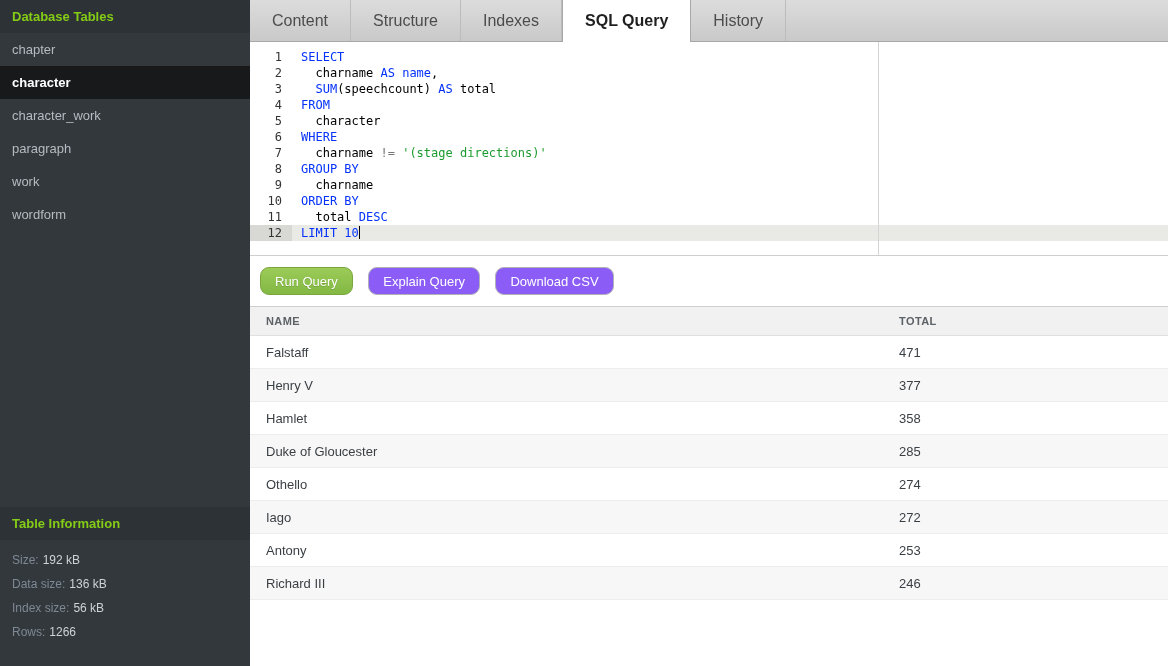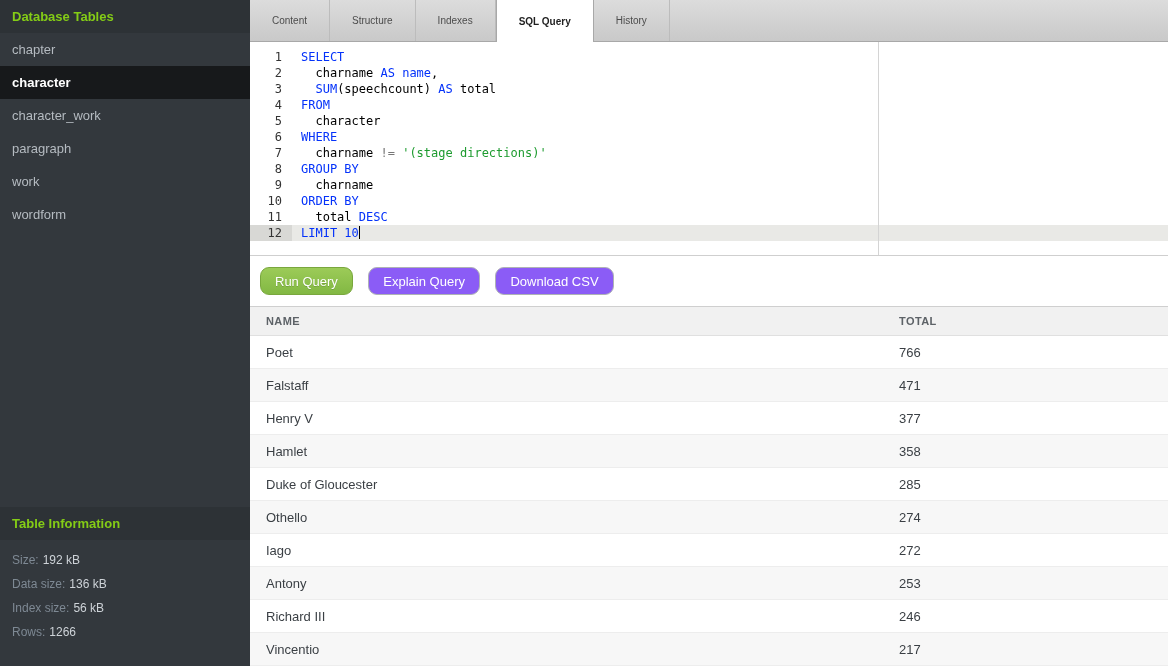--- a/index.html
+++ b/index.html
@@ -18,21 +18,21 @@
   .info-row { line-height:24px; font-size:12px; }
   .info-label { color:#7e8994; margin-right:4px; }
   .info-value { color:#ced3d8; }
 
   
   .main { position:relative; width:918px; height:666px; background:#fff; }
 
   
   .tabbar { height:42px; background:linear-gradient(#dcdcdc,#c9c9c9);
             border-bottom:1px solid #a8a8a8; display:flex; align-items:stretch; padding-left:0; }
-  .tab { display:flex; align-items:center; padding:0 22px; font-size:10px; color:#4c4c4c;
+  .tab { display:flex; align-items:center; padding:0 22px; font-size:16px; color:#4c4c4c;
          border-right:1px solid #bcbcbc; cursor:default; }
   .tab:first-child { border-left:none; }
   .tab.active { background:#ffffff; color:#1f1f1f; font-weight:700;
                 border-left:1px solid #a8a8a8; border-right:1px solid #a8a8a8;
                 margin-bottom:-1px; }
 
   
   .editor { position:relative; height:214px; background:#fff; border-bottom:1px solid #cfcfcf;
             font-family:"DejaVu Sans Mono", monospace; font-size:12px; padding-top:7px; cursor:text; }
   .line { display:flex; height:16px; line-height:16px; white-space:pre; }
@@ -128,24 +128,20 @@
       <button class="btn gray">Download CSV</button>
     </div>
 
     <div class="results">
       <div class="res-header">
         <div class="col name">NAME</div>
         <div class="col total">TOTAL</div>
       </div>
       <div id="res-rows">
           <div class="res-row">
-            <div class="col name">Poet</div>
-            <div class="col total">766</div>
-          </div>
-          <div class="res-row">
             <div class="col name">Falstaff</div>
             <div class="col total">471</div>
           </div>
           <div class="res-row">
             <div class="col name">Henry V</div>
             <div class="col total">377</div>
           </div>
           <div class="res-row">
             <div class="col name">Hamlet</div>
             <div class="col total">358</div>
@@ -163,21 +159,17 @@
             <div class="col total">272</div>
           </div>
           <div class="res-row">
             <div class="col name">Antony</div>
             <div class="col total">253</div>
           </div>
           <div class="res-row">
             <div class="col name">Richard III</div>
             <div class="col total">246</div>
           </div>
-          <div class="res-row">
-            <div class="col name">Vincentio</div>
-            <div class="col total">217</div>
-          </div>
         </div>
     </div>
 
   </main>
 </div>
 
 </body></html>

